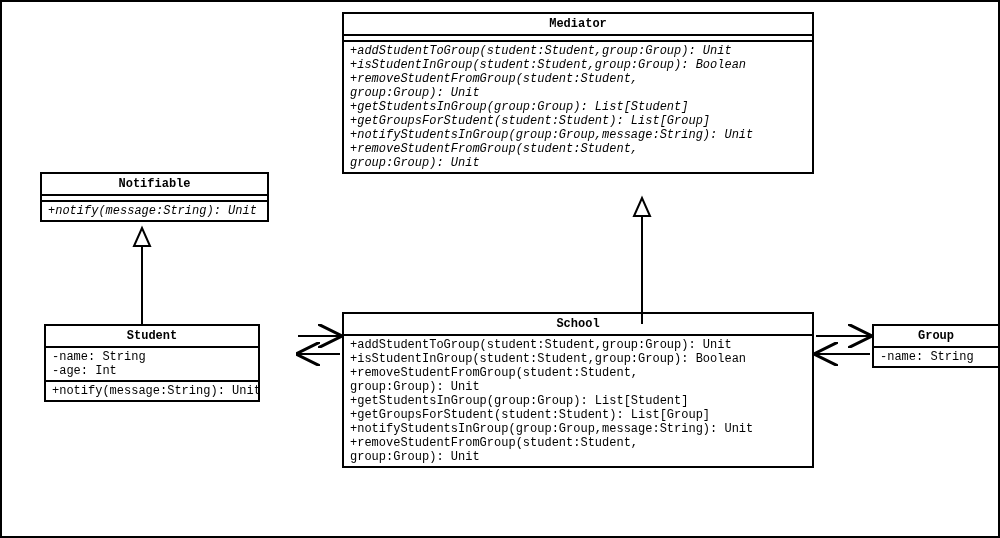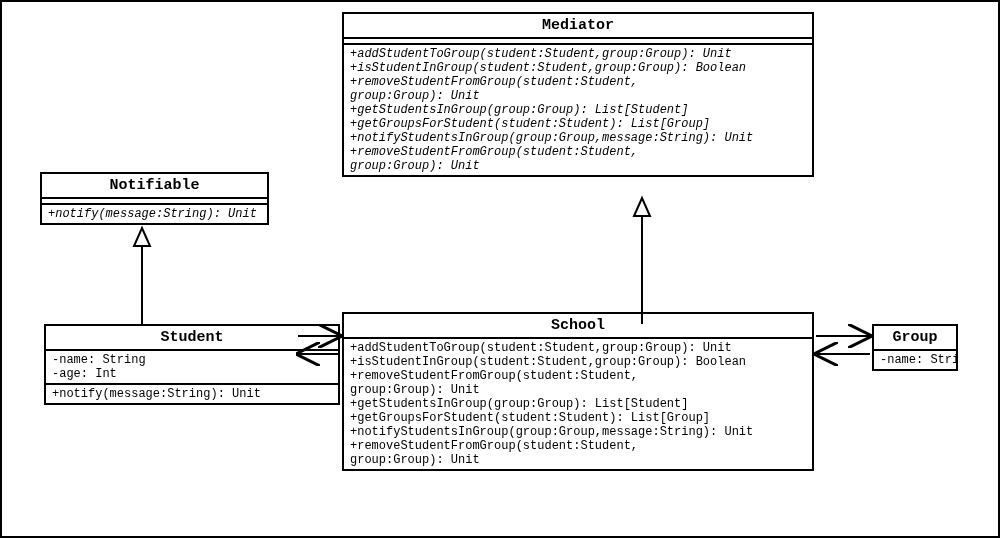--- a/index.html
+++ b/index.html
@@ -21,21 +21,21 @@
     position: absolute;
     border: 2px solid #000;
     background: #fff;
     box-sizing: border-box;
   }
   .uml .head {
     text-align: center;
     font-weight: bold;
     padding: 3px 4px;
     border-bottom: 2px solid #000;
-    font-size: 15px;
+    font-size: 12px;
   }
   .uml .sec {
     border-bottom: 2px solid #000;
     padding: 2px 6px;
     line-height: 14px;
     white-space: pre;
     overflow: hidden;
   }
   .uml .sec:last-child { border-bottom: none; }
   .uml .sec.empty { height: 4px; padding:0; }
@@ -66,41 +66,41 @@
 +isStudentInGroup(student:Student,group:Group): Boolean
 +removeStudentFromGroup(student:Student,
 group:Group): Unit
 +getStudentsInGroup(group:Group): List[Student]
 +getGroupsForStudent(student:Student): List[Group]
 +notifyStudentsInGroup(group:Group,message:String): Unit
 +removeStudentFromGroup(student:Student,
 group:Group): Unit</div>
   </div>
 
-  <div class="uml" style="left:42px; top:322px; width:296px;">
+  <div class="uml" style="left:42px; top:322px; width:216px;">
     <div class="head">Student</div>
     <div class="sec">-name: String
 -age: Int</div>
     <div class="sec">+notify(message:String): Unit</div>
   </div>
 
   <div class="uml" style="left:340px; top:310px; width:472px;">
     <div class="head">School</div>
     <div class="sec">+addStudentToGroup(student:Student,group:Group): Unit
 +isStudentInGroup(student:Student,group:Group): Boolean
 +removeStudentFromGroup(student:Student,
 group:Group): Unit
 +getStudentsInGroup(group:Group): List[Student]
 +getGroupsForStudent(student:Student): List[Group]
 +notifyStudentsInGroup(group:Group,message:String): Unit
 +removeStudentFromGroup(student:Student,
 group:Group): Unit</div>
   </div>
 
-  <div class="uml" style="left:870px; top:322px; width:86px;">
+  <div class="uml" style="left:870px; top:322px; width:128px;">
     <div class="head">Group</div>
     <div class="sec">-name: String</div>
   </div>
 
   <svg class="lines">
 
     <defs>
       <marker id="tri" markerWidth="16" markerHeight="14" refX="0" refY="7" orient="auto">
         <path d="M0,0 L16,7 L0,14 Z" fill="#fff" stroke="#000" stroke-width="1.5"></path>
       </marker>

